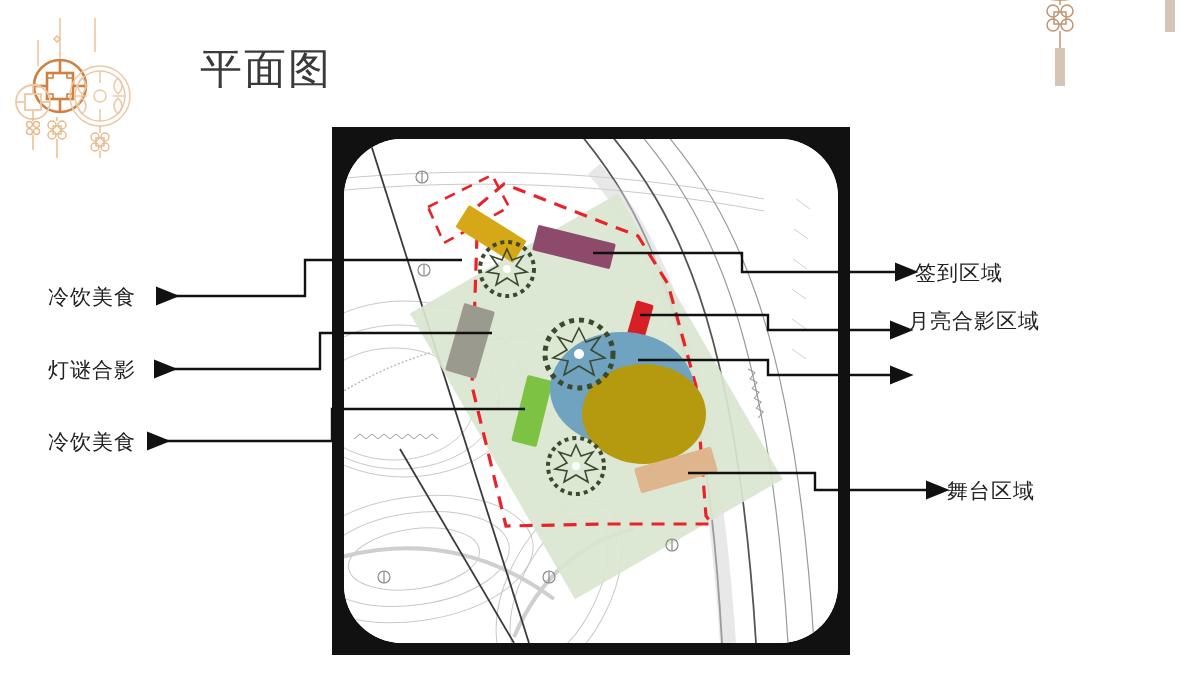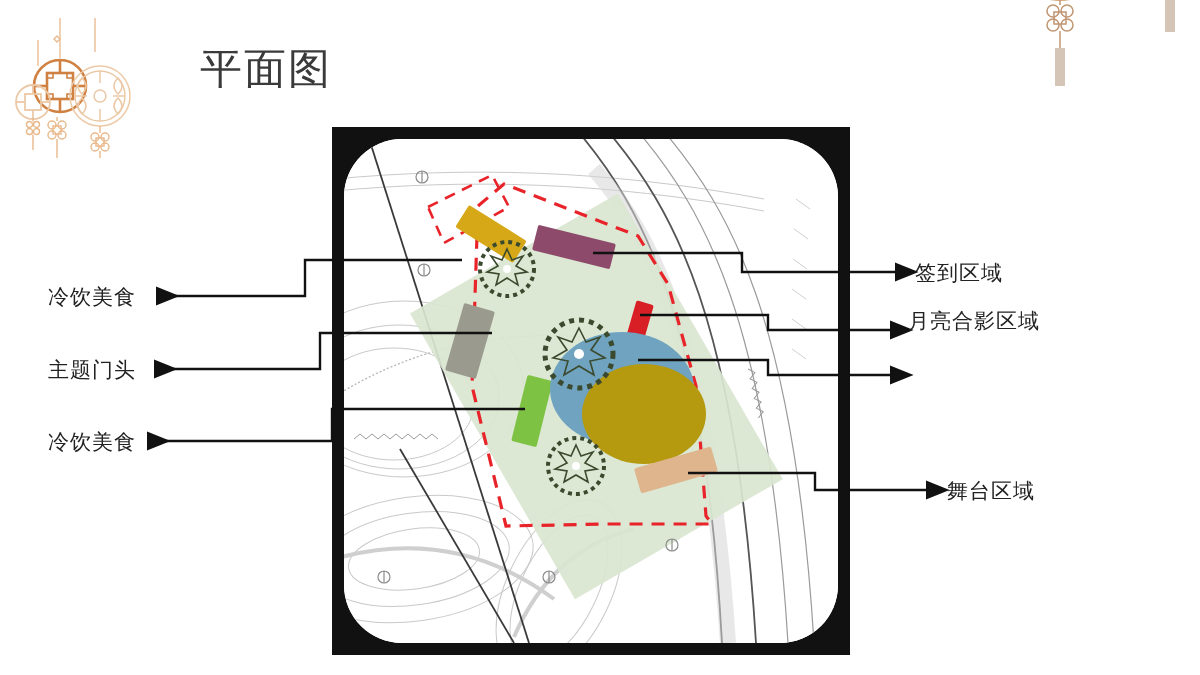--- a/index.html
+++ b/index.html
@@ -313,20 +313,20 @@
 
       <path d="M640 315 L768 315 L768 330 L892 330" marker-end="url(#arrR)"></path>
 
       <path d="M638 360 L768 360 L768 375 L892 375" marker-end="url(#arrR)"></path>
 
       <path d="M688 473 L815 473 L815 490 L928 490" marker-end="url(#arrR)"></path>
     </g>
   </svg>
 
   <div class="lbl lbl-left" style="left:48px;top:283px;">冷饮美食</div>
-  <div class="lbl lbl-left" style="left:48px;top:356px;">主题门头</div>
+  <div class="lbl lbl-left" style="left:48px;top:356px;">灯谜合影</div>
   <div class="lbl lbl-left" style="left:48px;top:428px;">冷饮美食</div>
 
   <div class="lbl" style="left:915px;top:259px;">签到区域</div>
   <div class="lbl" style="left:908px;top:307px;">月亮合影区域</div>
   <div class="lbl" style="left:947px;top:477px;">舞台区域</div>
 
 </div>
 
 </body></html>

